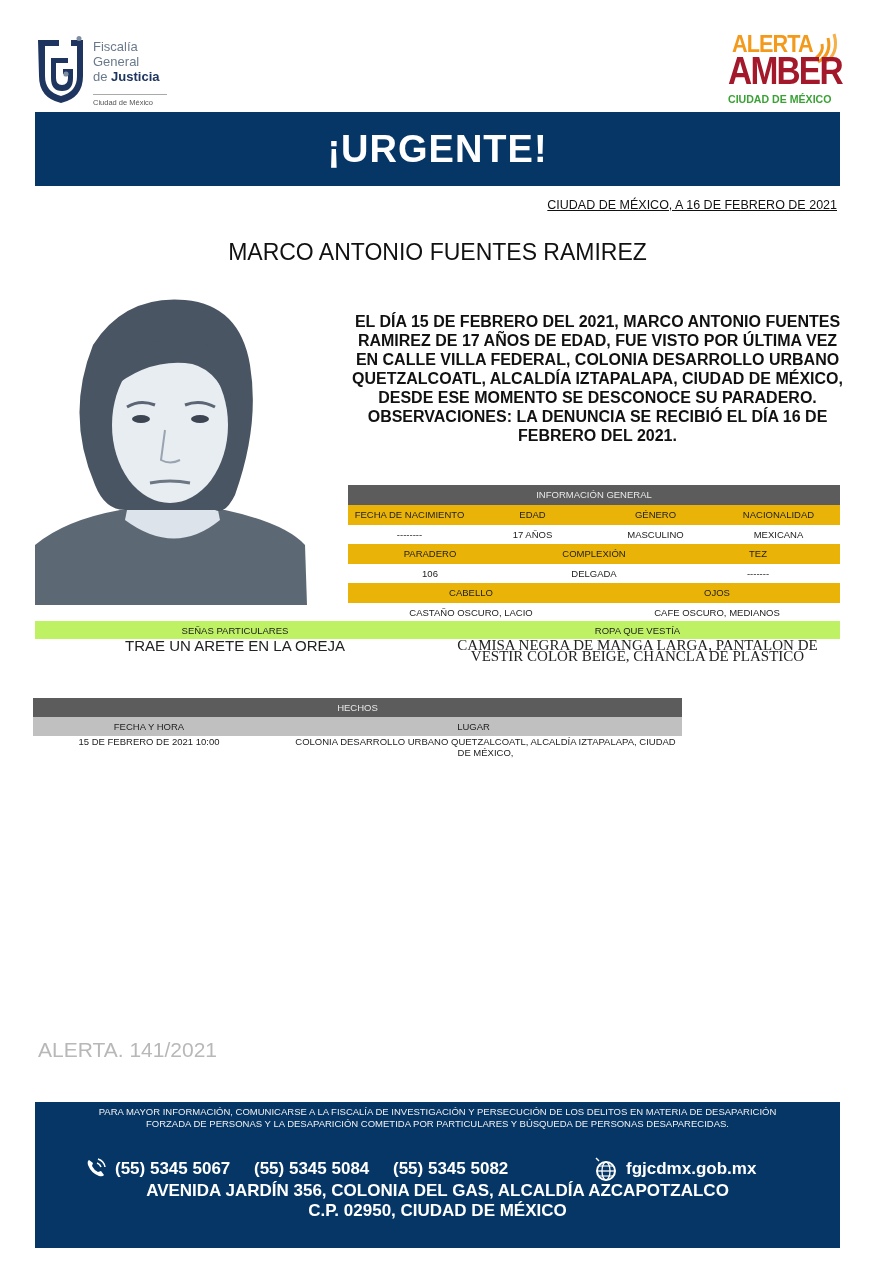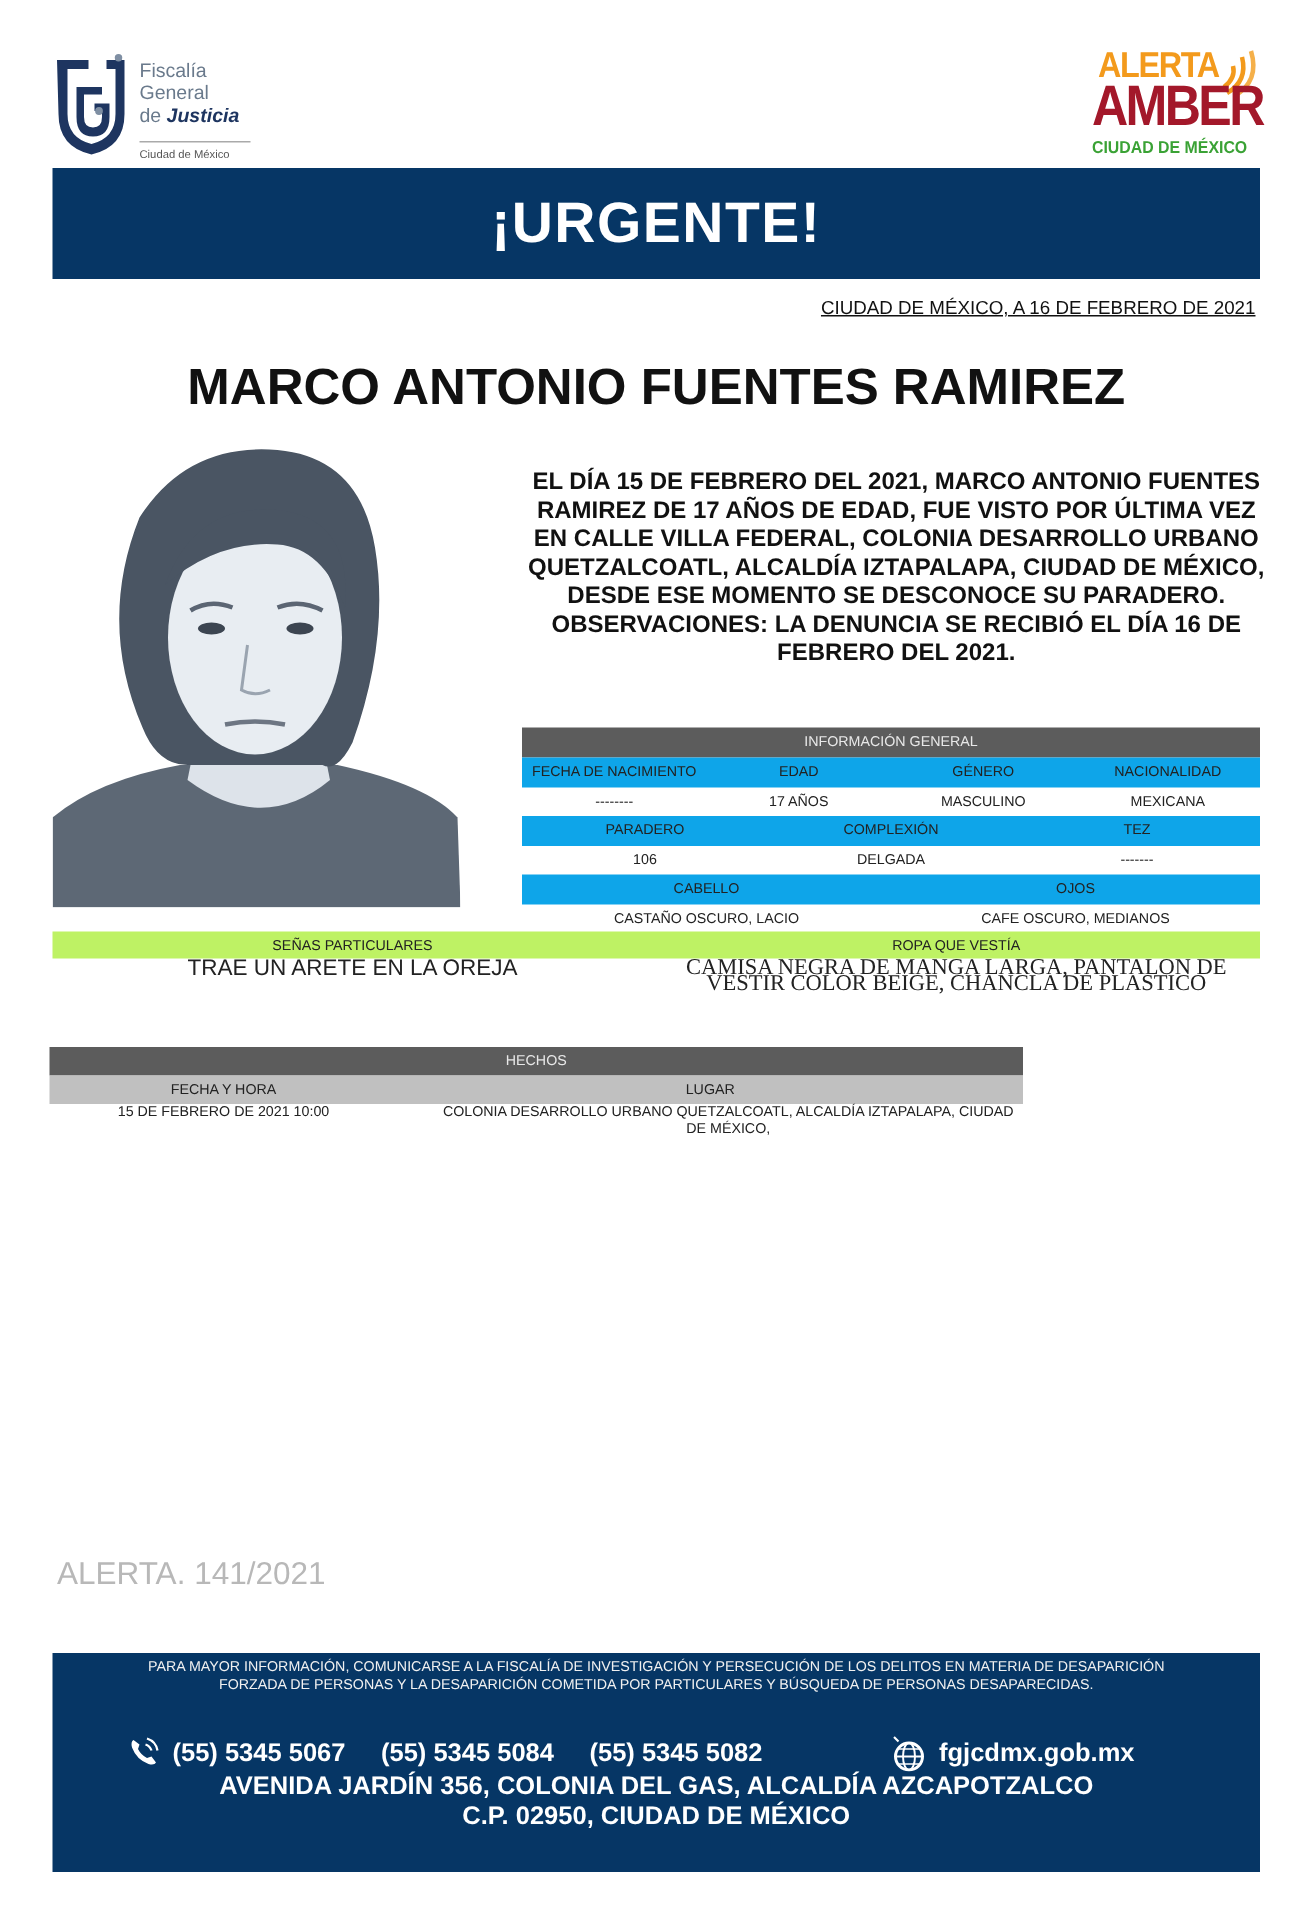--- a/index.html
+++ b/index.html
@@ -2,43 +2,43 @@
 <html><head>
 <meta charset="utf-8">
 <style>
   * { box-sizing: border-box; margin: 0; padding: 0; }
   html, body { width: 875px; height: 1280px; background: #ffffff; overflow: hidden; }
   body { position: relative; font-family: "Liberation Sans", sans-serif; color: #111; }
 
   .logo-fgj { position: absolute; left: 35px; top: 32px; width: 140px; height: 76px; }
   .logo-fgj svg { position: absolute; left: 0; top: 4px; }
   .fgj-text { position: absolute; left: 58px; top: 7px; font-size: 13px; line-height: 15px; color: #6a7a8c; }
-  .fgj-text b { color: #1e3560; font-weight: bold; font-style: italic; }
+  .fgj-text b { color: #1e3560; font-weight: bold; }
   .fgj-sub { position: absolute; left: 58px; top: 62px; font-size: 7.5px; color: #555; border-top: 1px solid #aaa; padding-top: 3px; width: 74px; }
 
   .logo-amber { position: absolute; left: 726px; top: 30px; width: 116px; height: 80px; }
   .amber-alerta { position: absolute; left: 6px; top: 0; font-size: 24px; font-weight: bold; color: #f39a1c; letter-spacing: -1px; transform: scaleX(0.9); transform-origin: left; }
   .amber-amber { position: absolute; left: 2px; top: 20px; font-size: 38px; font-weight: bold; color: #a3182a; letter-spacing: -2px; transform: scaleX(0.88); transform-origin: left; line-height: 42px; }
   .amber-cdmx { position: absolute; left: 2px; top: 63px; font-size: 11.5px; font-weight: bold; color: #3aa235; transform: scaleX(0.92); transform-origin: left; white-space: nowrap; }
   .amber-waves { position: absolute; left: 88px; top: 2px; }
 
   .banner { position: absolute; left: 35px; top: 112px; width: 805px; height: 74px; background: #063665; display: flex; align-items: center; justify-content: center; }
   .banner span { color: #ffffff; font-size: 38px; font-weight: bold; letter-spacing: 1px; }
 
   .date-line { position: absolute; right: 38px; top: 198px; font-size: 12.5px; color: #111; text-decoration: underline; }
-  .person-name { position: absolute; left: 0; width: 875px; top: 239px; text-align: center; font-size: 34px; font-weight: bold; color: #111; }
+  .person-name { position: absolute; left: 0; width: 875px; top: 239px; text-align: center; font-size: 23px; font-weight: normal; color: #111; }
 
   .photo { position: absolute; left: 35px; top: 295px; width: 272px; height: 310px; background: #fff; overflow: hidden; }
 
   .narrative { position: absolute; left: 350px; top: 312px; width: 495px; text-align: center; font-size: 16px; font-weight: bold; line-height: 19px; color: #111; }
 
   .info-table { position: absolute; left: 348px; top: 485px; width: 492px; font-size: 9.5px; color: #222; }
   .info-title { background: #5c5c5c; color: #e8e8e8; text-align: center; height: 20px; line-height: 20px; }
   .row { display: flex; height: 19.5px; align-items: center; }
-  .row.hdr { background: #0ea5e9; }
+  .row.hdr { background: #eab308; }
   .row > div { flex: 1; text-align: center; }
 
   .senas-hdr { position: absolute; left: 35px; top: 621px; width: 805px; height: 18px; background: #bef264; display: flex; align-items: center; font-size: 9.5px; color: #222; }
   .senas-hdr > div, .senas-vals > div { text-align: center; }
   .senas-vals { position: absolute; left: 35px; top: 640px; width: 805px; display: flex; font-size: 15px; color: #222; line-height: 11px; }
 
   .hechos { position: absolute; left: 33px; top: 698px; width: 649px; font-size: 9.5px; color: #222; }
   .hechos-title { background: #5c5c5c; color: #e8e8e8; text-align: center; height: 19px; line-height: 19px; }
   .hechos-hdr { background: #c0c0c0; display: flex; height: 19px; align-items: center; }
   .hechos-row { display: flex; height: 16px; align-items: flex-start; gap: 24px; }

